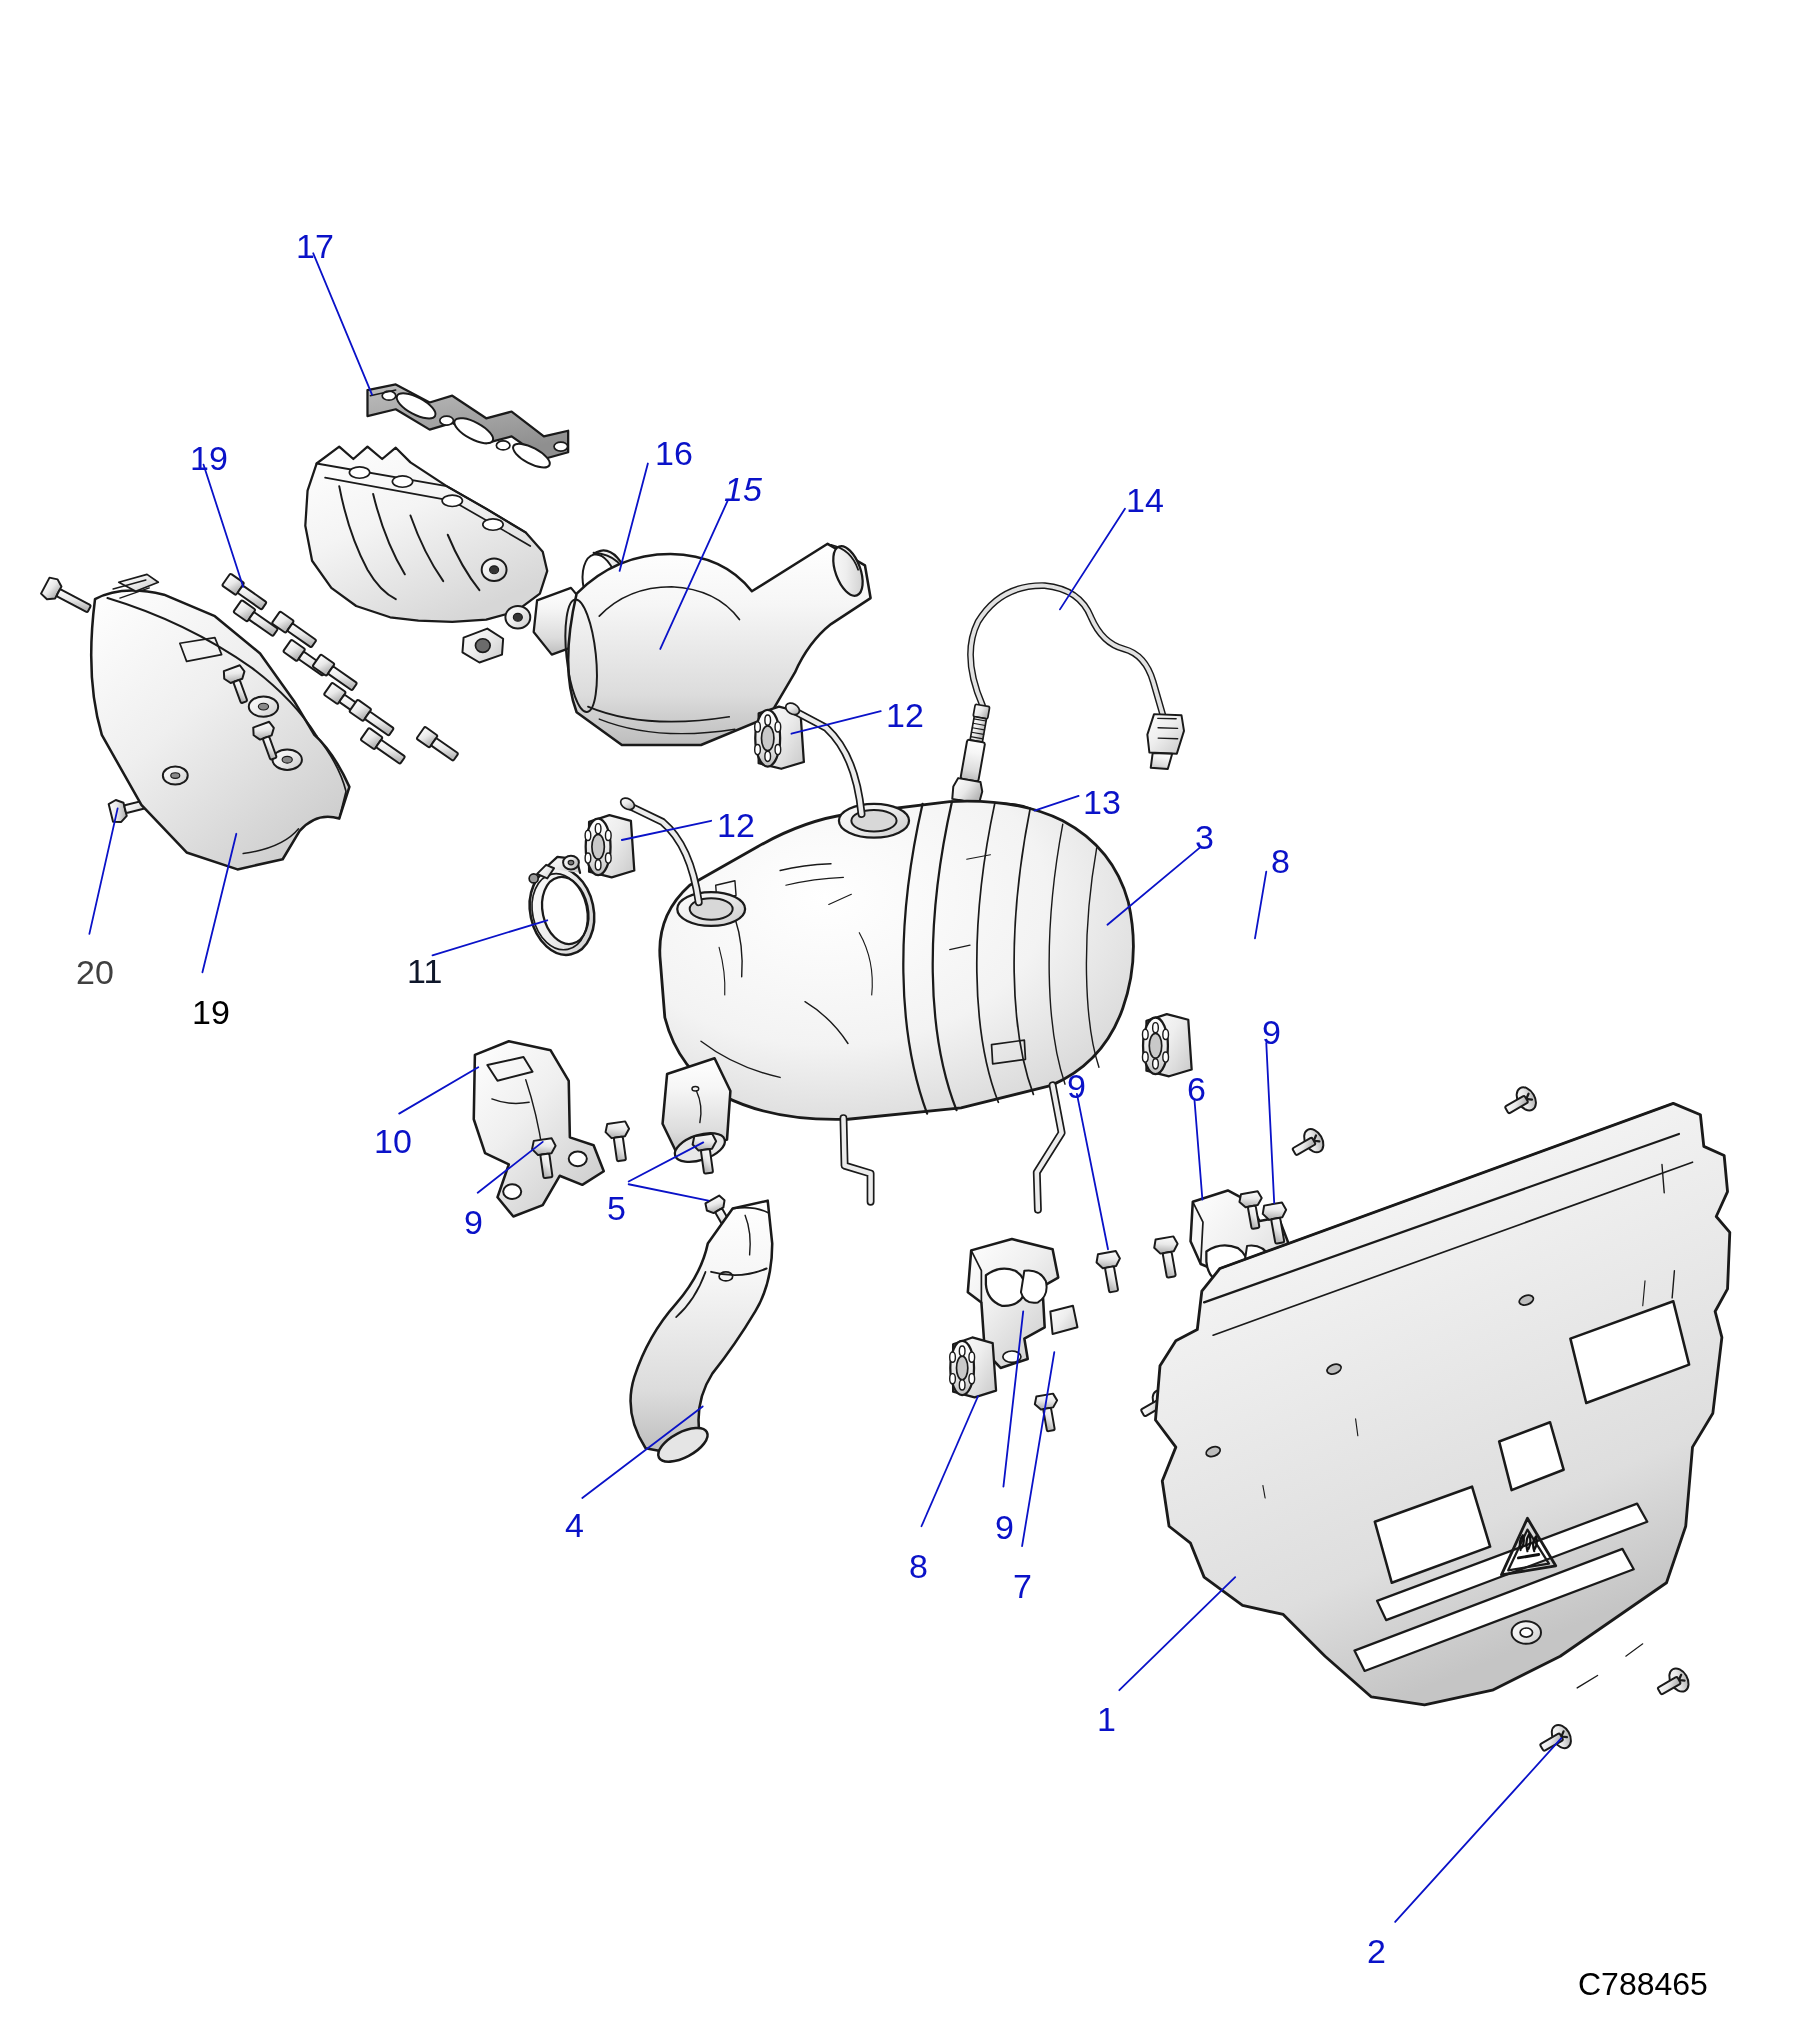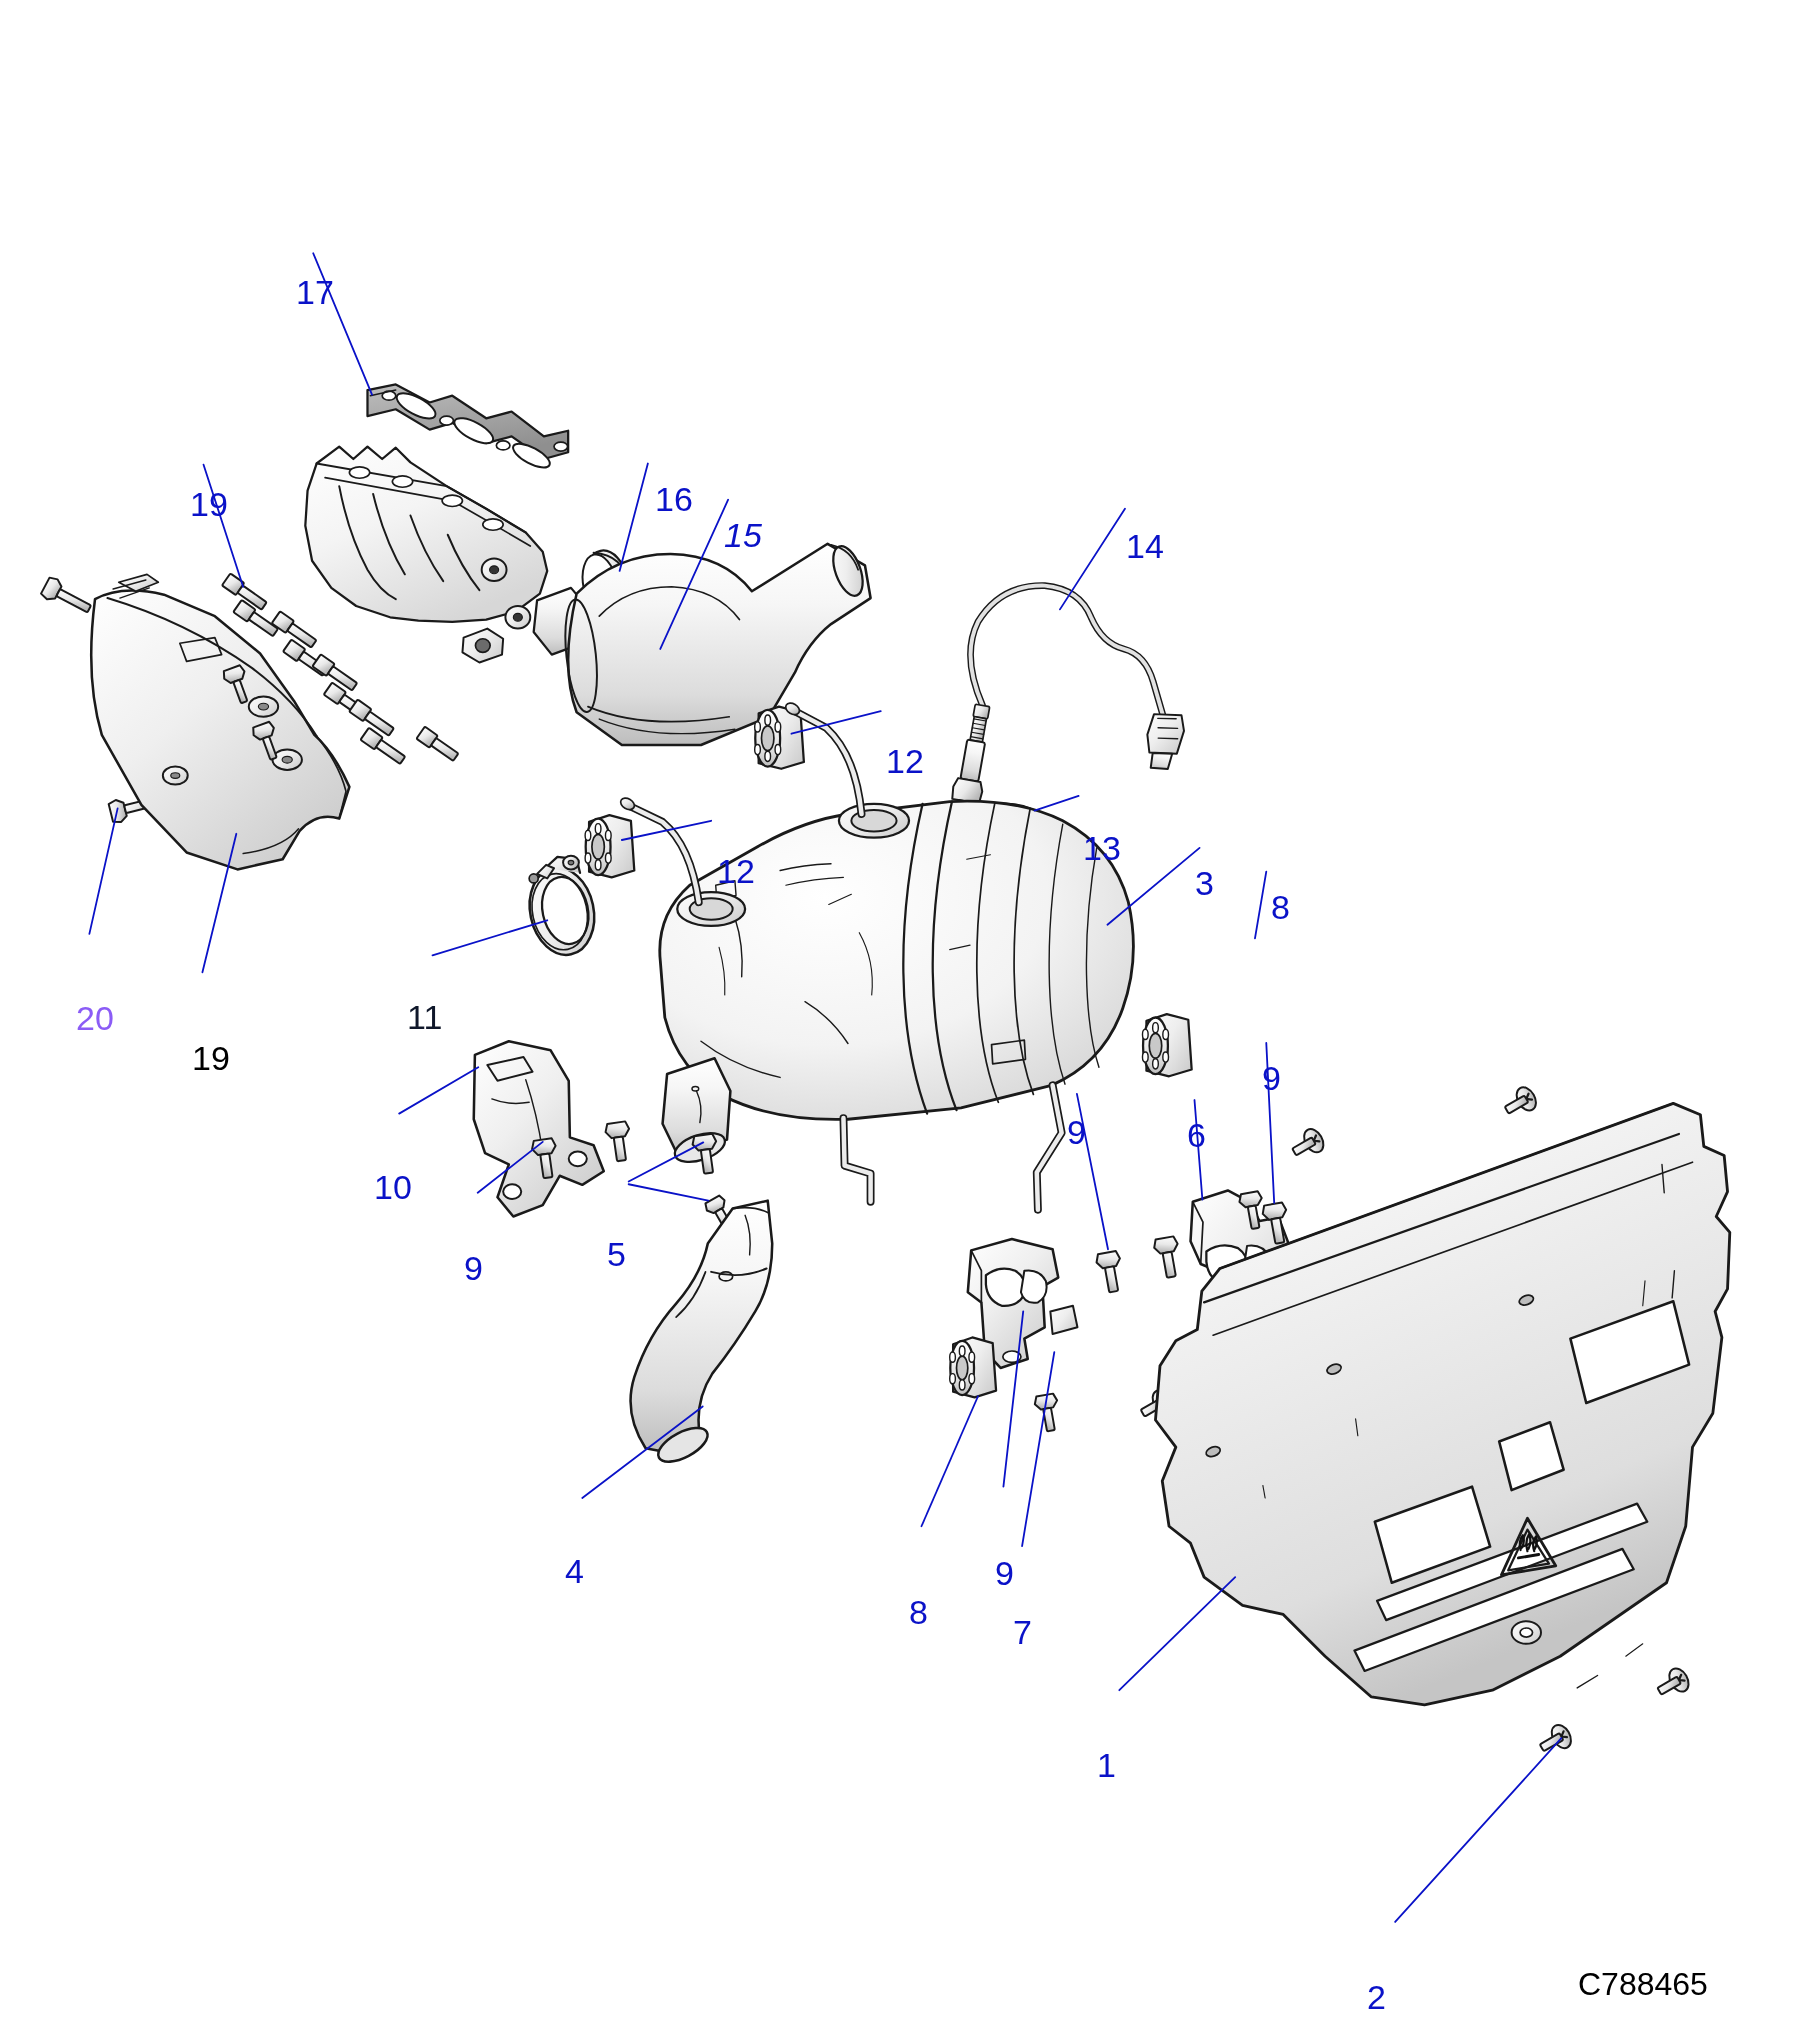--- a/index.html
+++ b/index.html
@@ -27,21 +27,20 @@
   }
   .callout-label {
     position: absolute;
     color: #0a12c8;
     font-family: "Liberation Sans", sans-serif;
     font-size: 34px;
     font-weight: 400;
     line-height: 1;
     white-space: nowrap;
     user-select: none;
-    margin-top: 46px;
   }
   #copyright-text {
     position: absolute;
     left: 67px;
     top: 1966px;
     font-family: "Liberation Sans", sans-serif;
     font-size: 32px;
     color: #000000;
     white-space: nowrap;
   }
@@ -631,19 +630,19 @@
       <div class="callout-label" style="left: 407px; top: 954px; color: #0f172a;">11</div>
       <div class="callout-label" style="left: 717px; top: 808px; color: rgb(10, 18, 200);">12</div>
       <div class="callout-label" style="left: 886px; top: 698px; color: rgb(10, 18, 200);">12</div>
       <div class="callout-label" style="left: 1083px; top: 785px; color: rgb(10, 18, 200);">13</div>
       <div class="callout-label" style="left: 1126px; top: 483px; color: rgb(10, 18, 200);">14</div>
       <div class="callout-label" style="left: 724px; top: 472px; color: rgb(10, 18, 200); font-style: italic;">15</div>
       <div class="callout-label" style="left: 655px; top: 436px; color: rgb(10, 18, 200);">16</div>
       <div class="callout-label" style="left: 296px; top: 229px; color: rgb(10, 18, 200);">17</div>
       <div class="callout-label" style="left: 190px; top: 441px; color: rgb(10, 18, 200);">19</div>
       <div class="callout-label" style="left: 192px; top: 995px; color: #000000;">19</div>
-      <div class="callout-label" style="left: 76px; top: 955px; color: #8b5cf6;">20</div>
+      <div class="callout-label" style="left: 76px; top: 955px; color: #404040;">20</div>
     </div>
 
   <div id="drawing-number">C788465</div>
 
 </div>
 
 
 </body></html>

